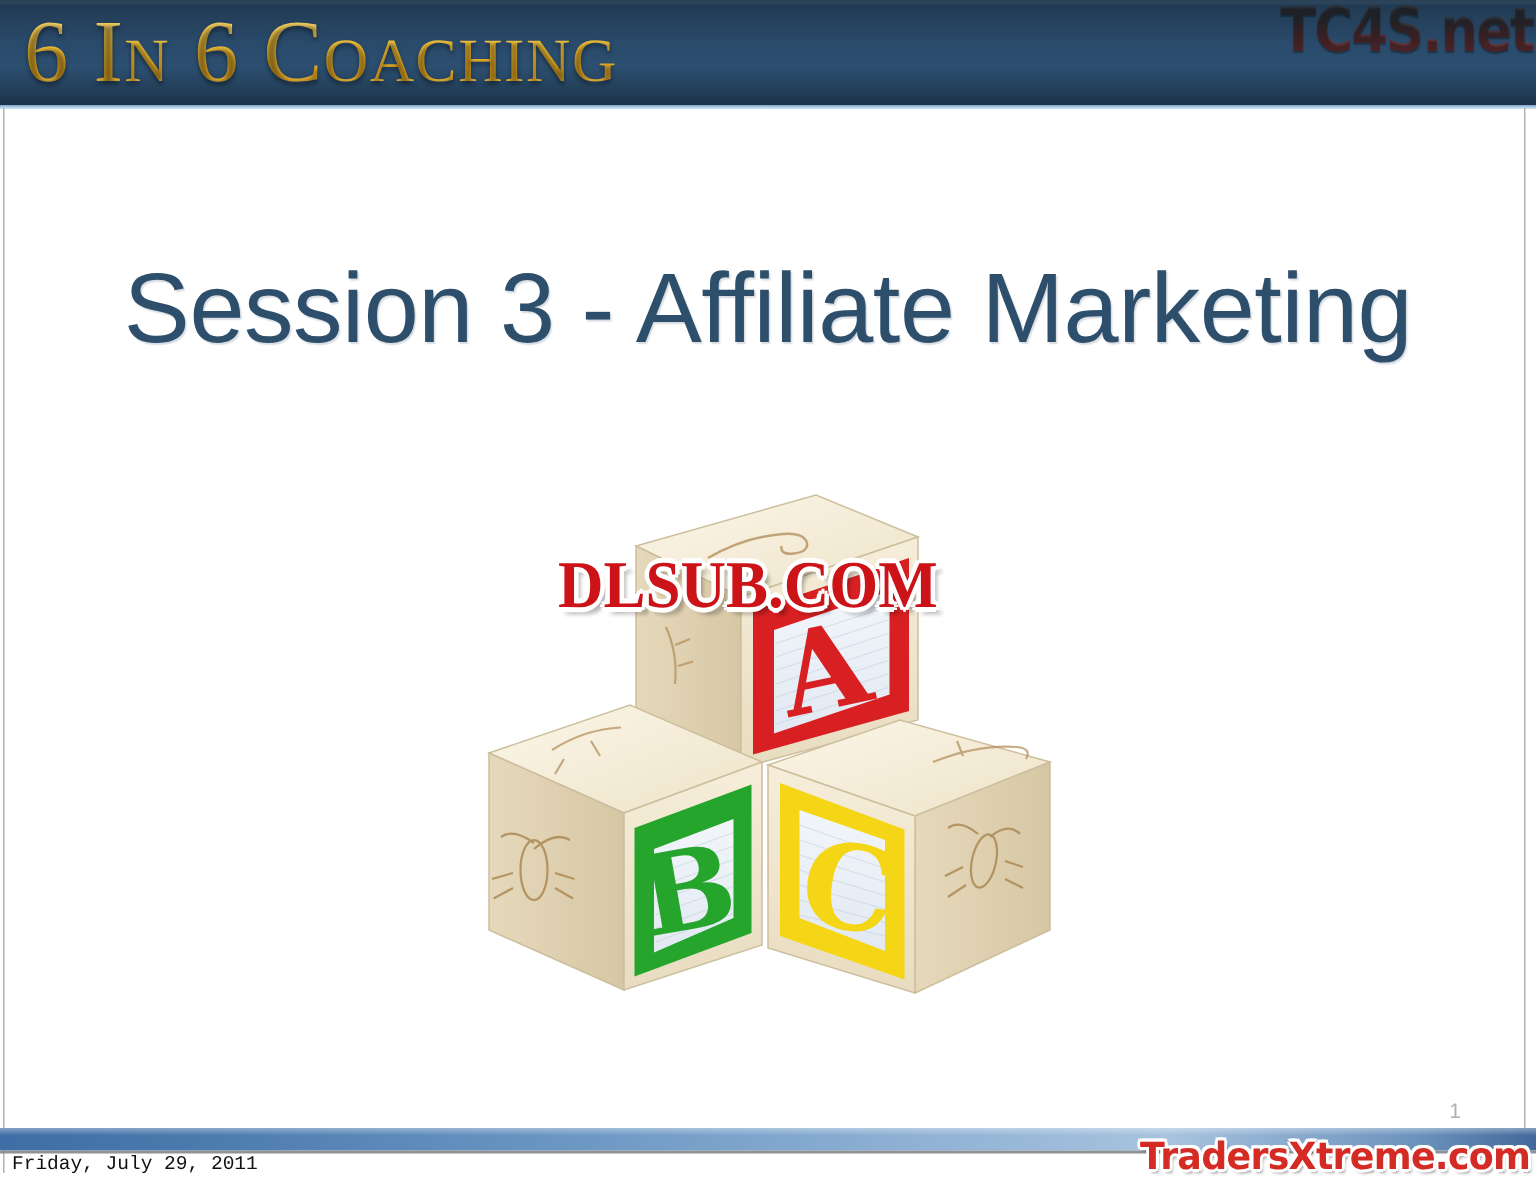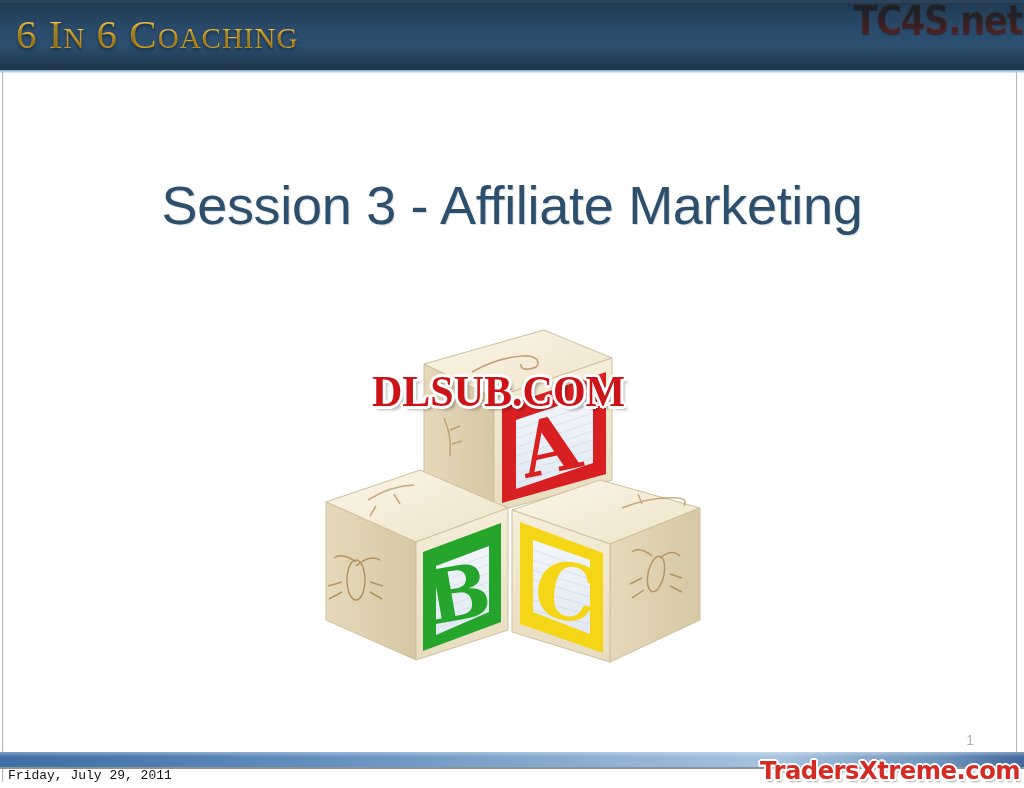--- a/index.html
+++ b/index.html
@@ -64,21 +64,21 @@
     left: 0; top: 73px;
     width: 1024px; height: 2px;
     background: #ffffff;
   }
 
   #brand-title {
     position: absolute;
     left: 16px;
     top: 6px;
     font-family: "Liberation Serif", "DejaVu Serif", serif;
-    font-size: 41px;
+    font-size: 59px;
     line-height: 56px;
     font-weight: 400;
     font-variant: small-caps;
     letter-spacing: 1px;
     color: #f5c030;
     background: linear-gradient(180deg, #ffe285 0%, #f7c63c 40%, #e8a81d 78%, #f3d36a 100%);
     -webkit-background-clip: text;
     background-clip: text;
     -webkit-text-fill-color: transparent;
     text-shadow: 0 2px 3px rgba(0,0,0,0.45);
@@ -105,21 +105,21 @@
     text-shadow: 0 1px 1px rgba(0,0,0,0.35);
   }
 
   
   #slide-title {
     position: absolute;
     left: 0; top: 172px;
     width: 1024px;
     text-align: center;
     font-family: "Liberation Sans", sans-serif;
-    font-size: 54px;
+    font-size: 66px;
     line-height: 66px;
     font-weight: 400;
     color: #2e4f6b;
     letter-spacing: -0.3px;
     text-shadow: 1px 1px 1px rgba(180,190,200,0.55);
   }
 
   
   #blocks-figure {
     position: absolute;

